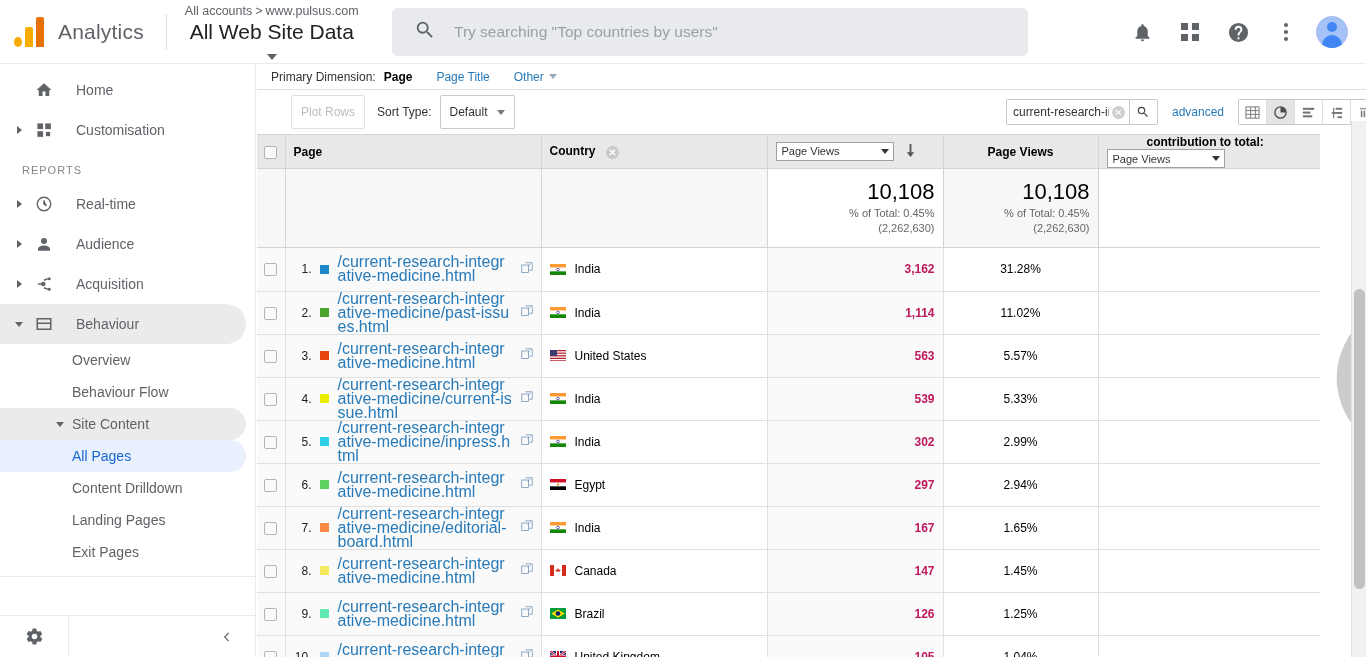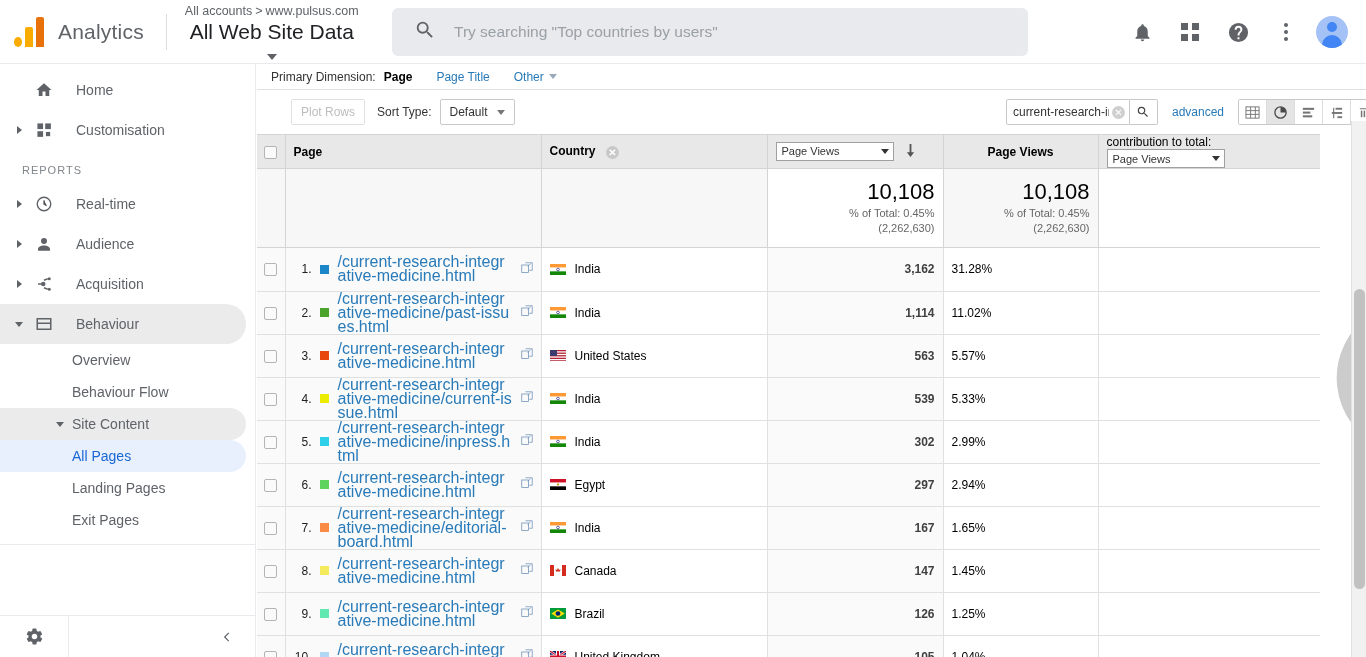--- a/index.html
+++ b/index.html
@@ -153,21 +153,21 @@
     border-right: 6px solid transparent; border-bottom: 6px solid #fff;
     filter: drop-shadow(0 -1px 0 #d0d0d0);
   }
   .toolbar {
     height: 44px; display: flex; align-items: center; padding: 0 14px;
     background: #fff; position: relative;
   }
   .btn {
     height: 26px; border: 1px solid #c9c9c9; background: #fff; border-radius: 2px;
     font-size: 12px; color: #333; display: flex; align-items: center;
-    padding: 8px 9px; cursor: pointer; white-space: nowrap;
+    padding: 16px 9px; cursor: pointer; white-space: nowrap;
     font-family: "Liberation Sans", sans-serif;
   }
   .btn.disabled { color: #bdbdbd; border-color: #e0e0e0; cursor: default; }
   .btn .bcaret { margin-left: 9px; width: 0; height: 0;
                  border-left: 4px solid transparent; border-right: 4px solid transparent;
                  border-top: 5px solid #777; }
   .sort-label { font-size: 12px; color: #333; margin: 0 8px 0 12px; }
   .tb-right { position: absolute; right: 12px; display: flex; align-items: center; gap: 0; }
   .filter-input-wrap {
     position: relative; width: 124px; height: 26px; border: 1px solid #c9c9c9;
@@ -219,21 +219,21 @@
   }
   .sel-mini {
     height: 19px; border: 1px solid #a0a0a0; background: #fff; font-size: 11px;
     color: #333; display: inline-flex; align-items: center; justify-content: space-between;
     padding: 0 4px 0 5px; min-width: 118px; cursor: pointer; font-weight: normal;
   }
   .sel-mini .scaret { width: 0; height: 0; border-left: 4px solid transparent;
                       border-right: 4px solid transparent; border-top: 5px solid #333;
                       margin-left: 8px; }
   .sortarrow { display: inline-block; margin-left: 8px; vertical-align: middle; }
-  .contrib-label { font-weight: normal; font-size: 12px; color: #000; margin-right: 7px; }
+  .contrib-label { font-weight: bold; font-size: 12px; color: #000; margin-right: 7px; margin-left: 40px; }
   td.total {
     border-right: 1px solid #d4d4d4; border-bottom: 1px solid #d4d4d4;
     text-align: right; padding: 10px 8px 12px 8px; vertical-align: top;
   }
   td.total .big { font-size: 22px; color: #000; font-weight: normal; line-height: 26px; }
   td.total .sm { font-size: 11px; color: #666; line-height: 14px; margin-top: 1px; }
   td.blank { border-right: 1px solid #d4d4d4; border-bottom: 1px solid #d4d4d4; }
   tr.total-row td.shade { background: #f7f7f7; }
   tr.data td {
     border-bottom: 1px solid #e0e0e0; border-right: 1px solid #e0e0e0;
@@ -244,22 +244,22 @@
   .pagecell { display: flex; align-items: center; gap: 0; }
   .swatch { width: 9px; height: 9px; flex: 0 0 9px; margin-right: 9px; }
   .plink {
     color: #287ab8; font-size: 16px; line-height: 14px; cursor: pointer;
     word-break: break-all; max-width: 175px;
   }
   .ext-icon { margin-left: 8px; flex: 0 0 12px; cursor: pointer; }
   .countrycell { display: flex; align-items: center; gap: 9px; font-size: 12px; color: #000; }
   .flag { width: 16px; height: 11px; flex: 0 0 16px; border: 1px solid #bbb;
           position: relative; overflow: hidden; }
-  td.num { text-align: right; font-size: 12px; color: #404040; font-weight: bold; }
-  td.pct { text-align: left; font-size: 12px; color: #000; font-weight: normal; }
+  td.num { text-align: right; font-size: 12px; color: #be185d; font-weight: bold; }
+  td.pct { text-align: center; font-size: 12px; color: #000; font-weight: normal; }
   .pie-panel {
     position: absolute; left: 1064px; top: 153px; width: 232px; height: 300px;
   }
 
   
   .vscroll {
     position: absolute; right: 0; top: 121px; width: 15px; height: 536px;
     background: #f1f1f1; border-left: 1px solid #e0e0e0; z-index: 5;
   }
   .vthumb {
@@ -422,20 +422,23 @@
     </div>
     <div class="sub-item">
       <span>Behaviour Flow</span>
     </div>
     <div class="sub-item group">
       <i class="tri-d"></i>
       <span>Site Content</span>
     </div>
     <div class="sub-item selected">
       <span>All Pages</span>
+    </div>
+    <div class="sub-item">
+      <span>Content Drilldown</span>
     </div>
     <div class="sub-item">
       <span>Landing Pages</span>
     </div>
     <div class="sub-item">
       <span>Exit Pages</span>
     </div>
 
     <div class="side-divider"></div>
 

